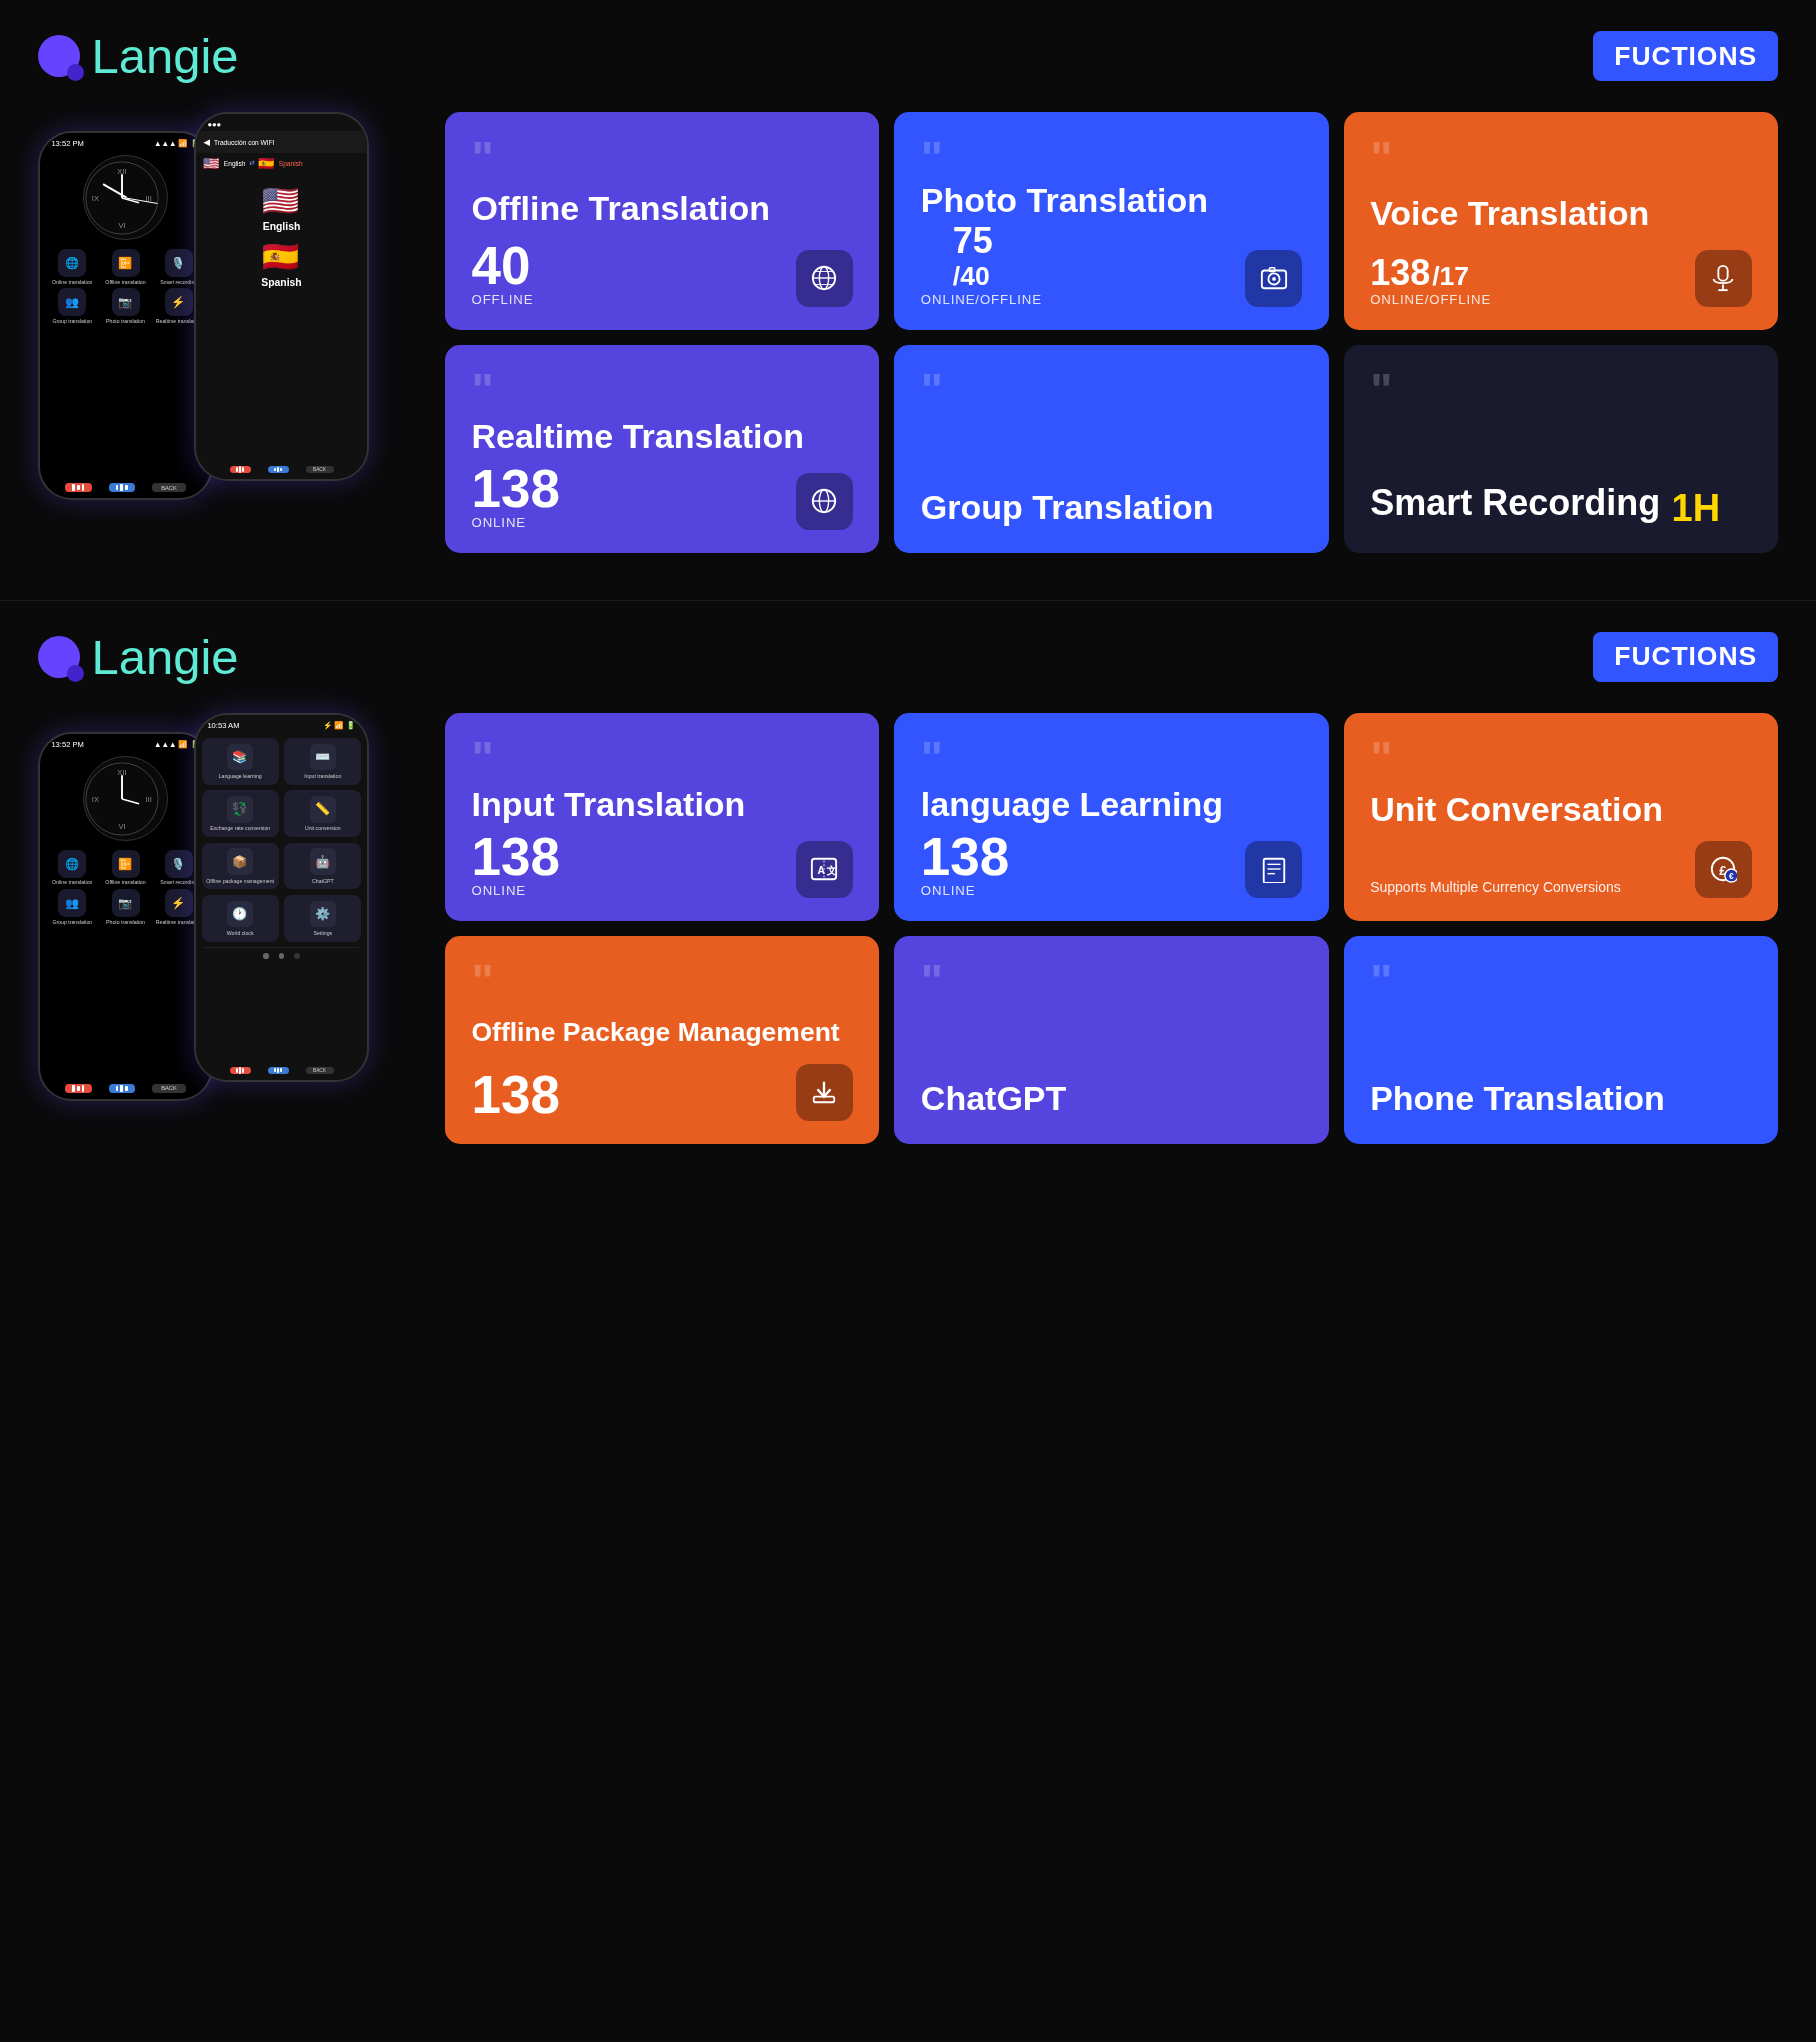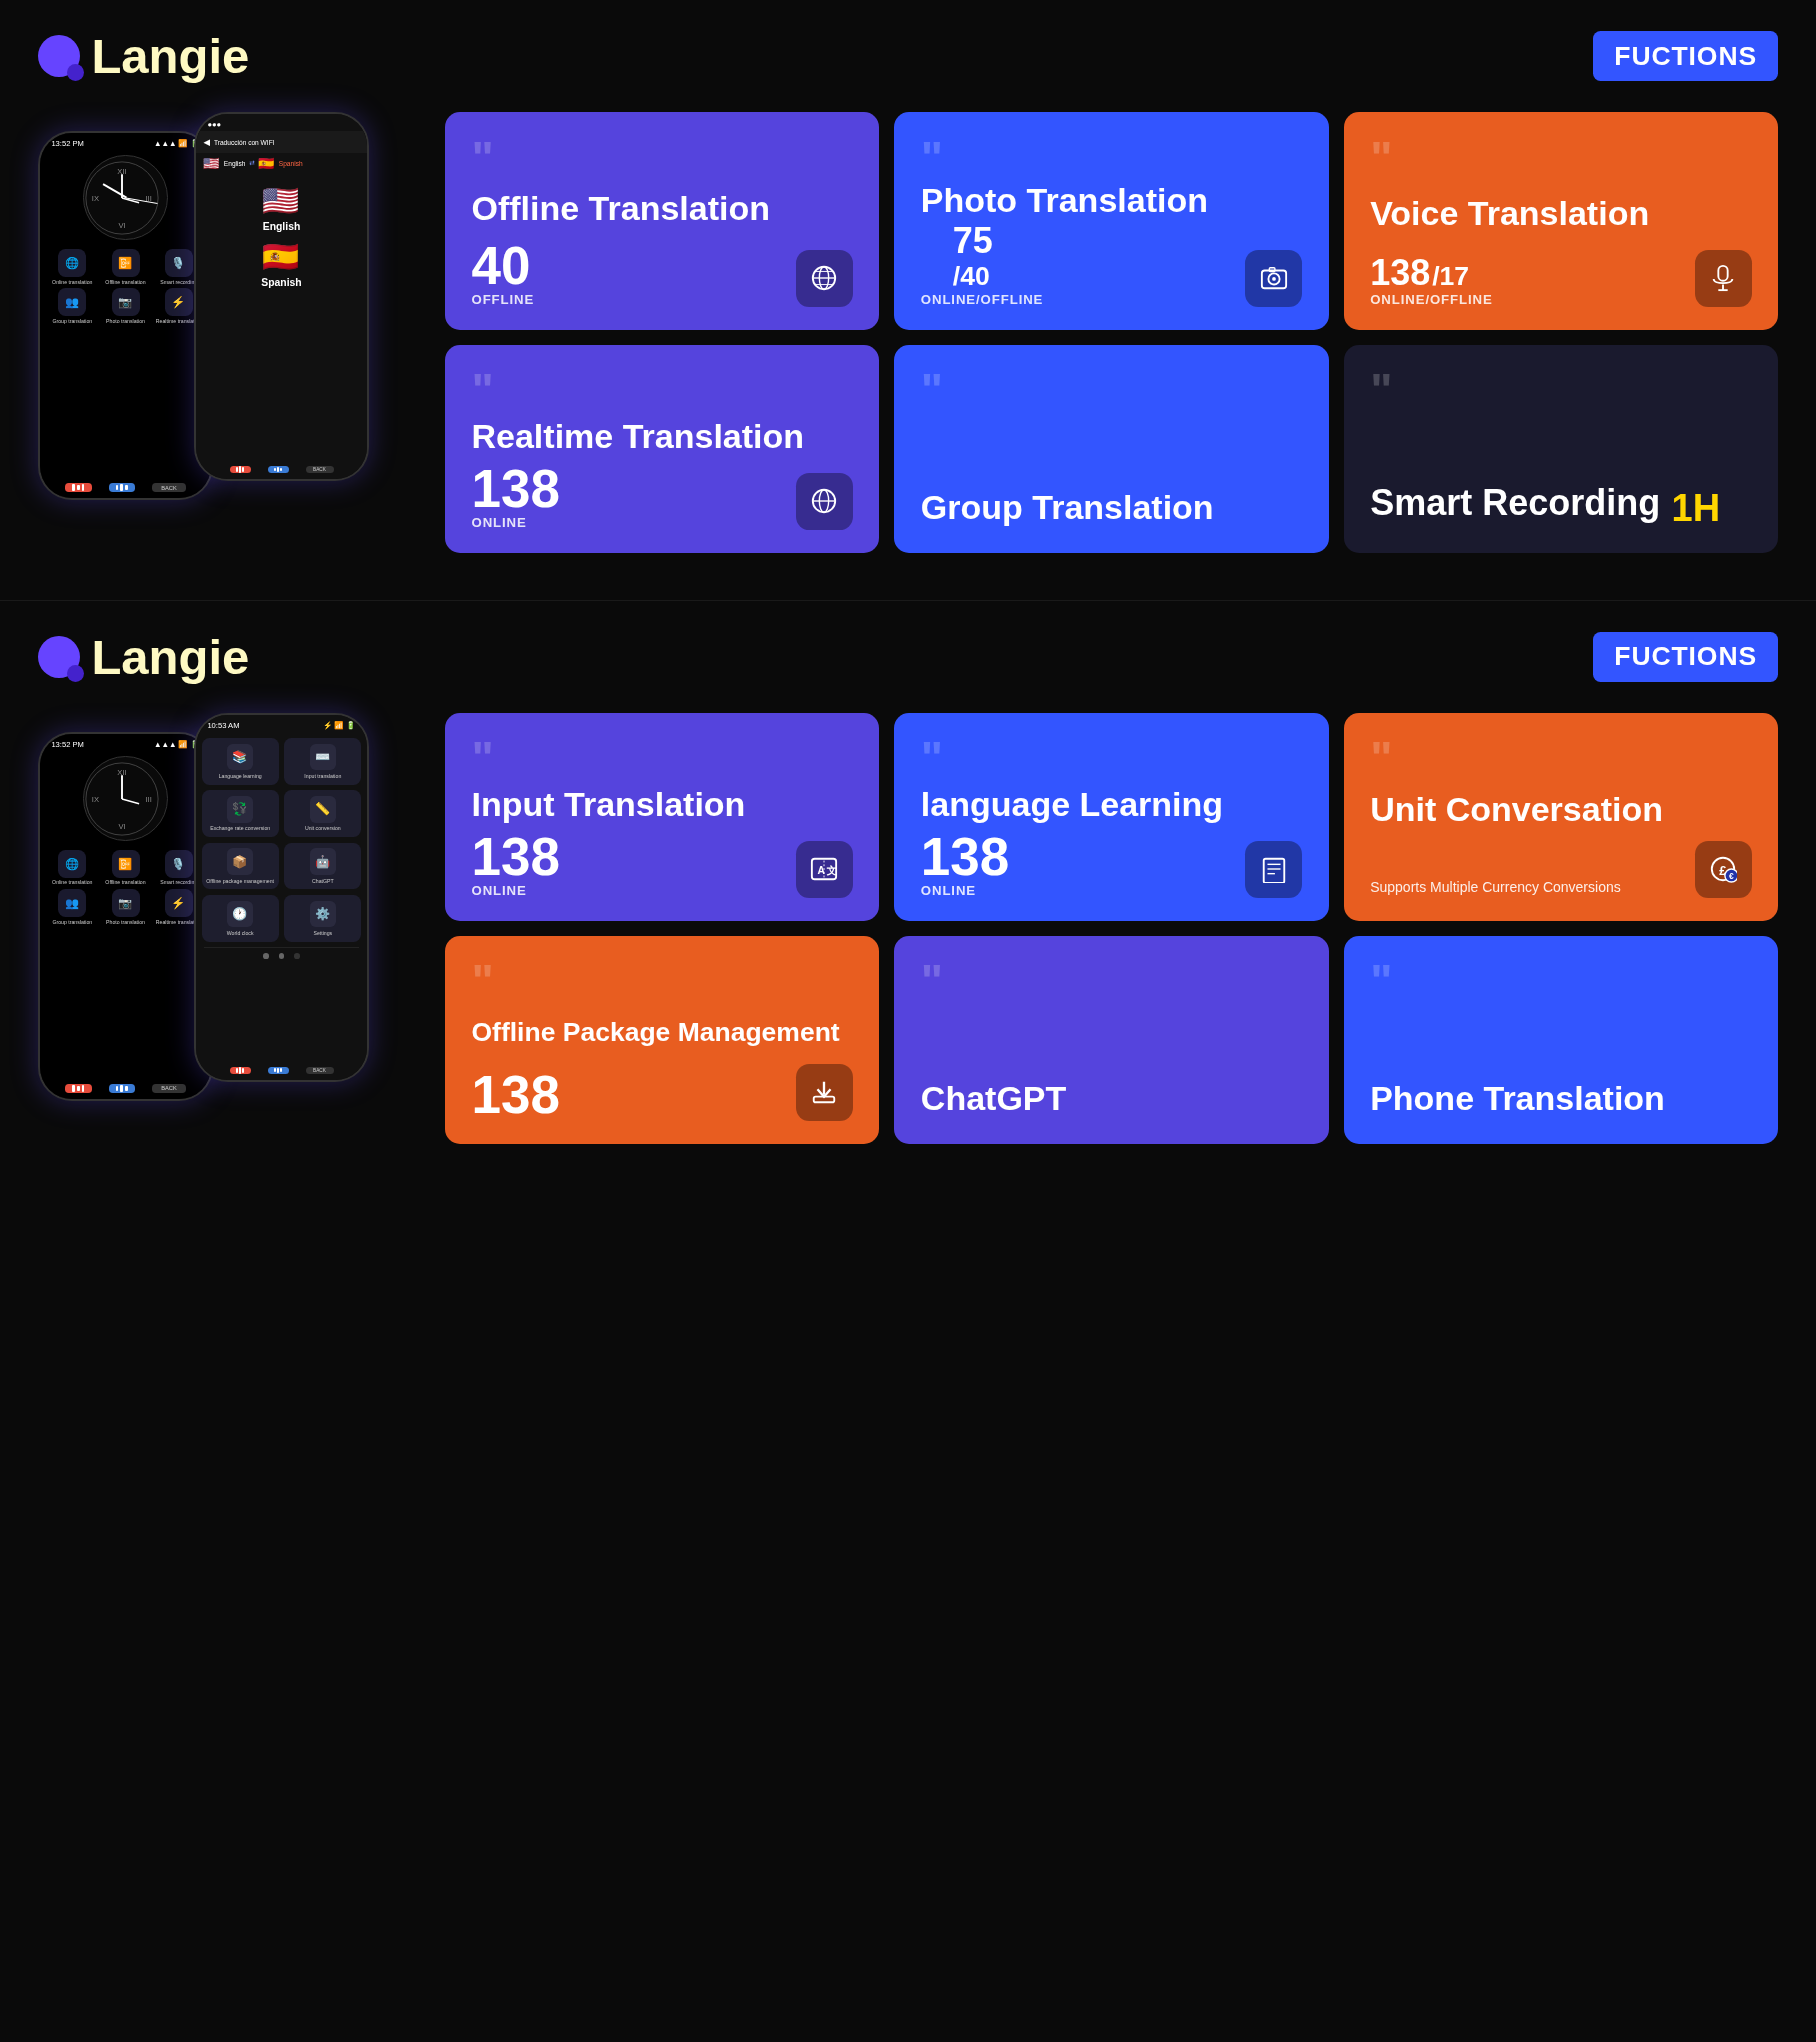--- a/index.html
+++ b/index.html
@@ -42,22 +42,22 @@
       width: 17px;
       height: 17px;
       background: #4422cc;
       border-radius: 50%;
       bottom: -3.8px;
       right: -3.8px;
     }
 
     .logo-text {
       font-size: 49px;
-      font-weight: 700;
-      color: #fef9c3;
+      font-weight: 400;
+      color: #5eead4;
     }
 
     .functions-badge {
       background: #3355ff;
       color: white;
       font-size: 26.5px;
       font-weight: 900;
       padding: 9.5px 21px;
       border-radius: 7.6px;
       letter-spacing: 0.9px;
@@ -277,21 +277,21 @@
       font-weight: 900;
       line-height: 1;
     }
 
     .card-count-small {
       font-size: 36px;
     }
 
     .card-status {
       font-size: 13.2px;
-      font-weight: bold;
+      font-weight: normal;
       letter-spacing: 0.9px;
       opacity: 0.85;
     }
 
     .card-bottom {
       display: flex;
       justify-content: space-between;
       align-items: flex-end;
     }
 

